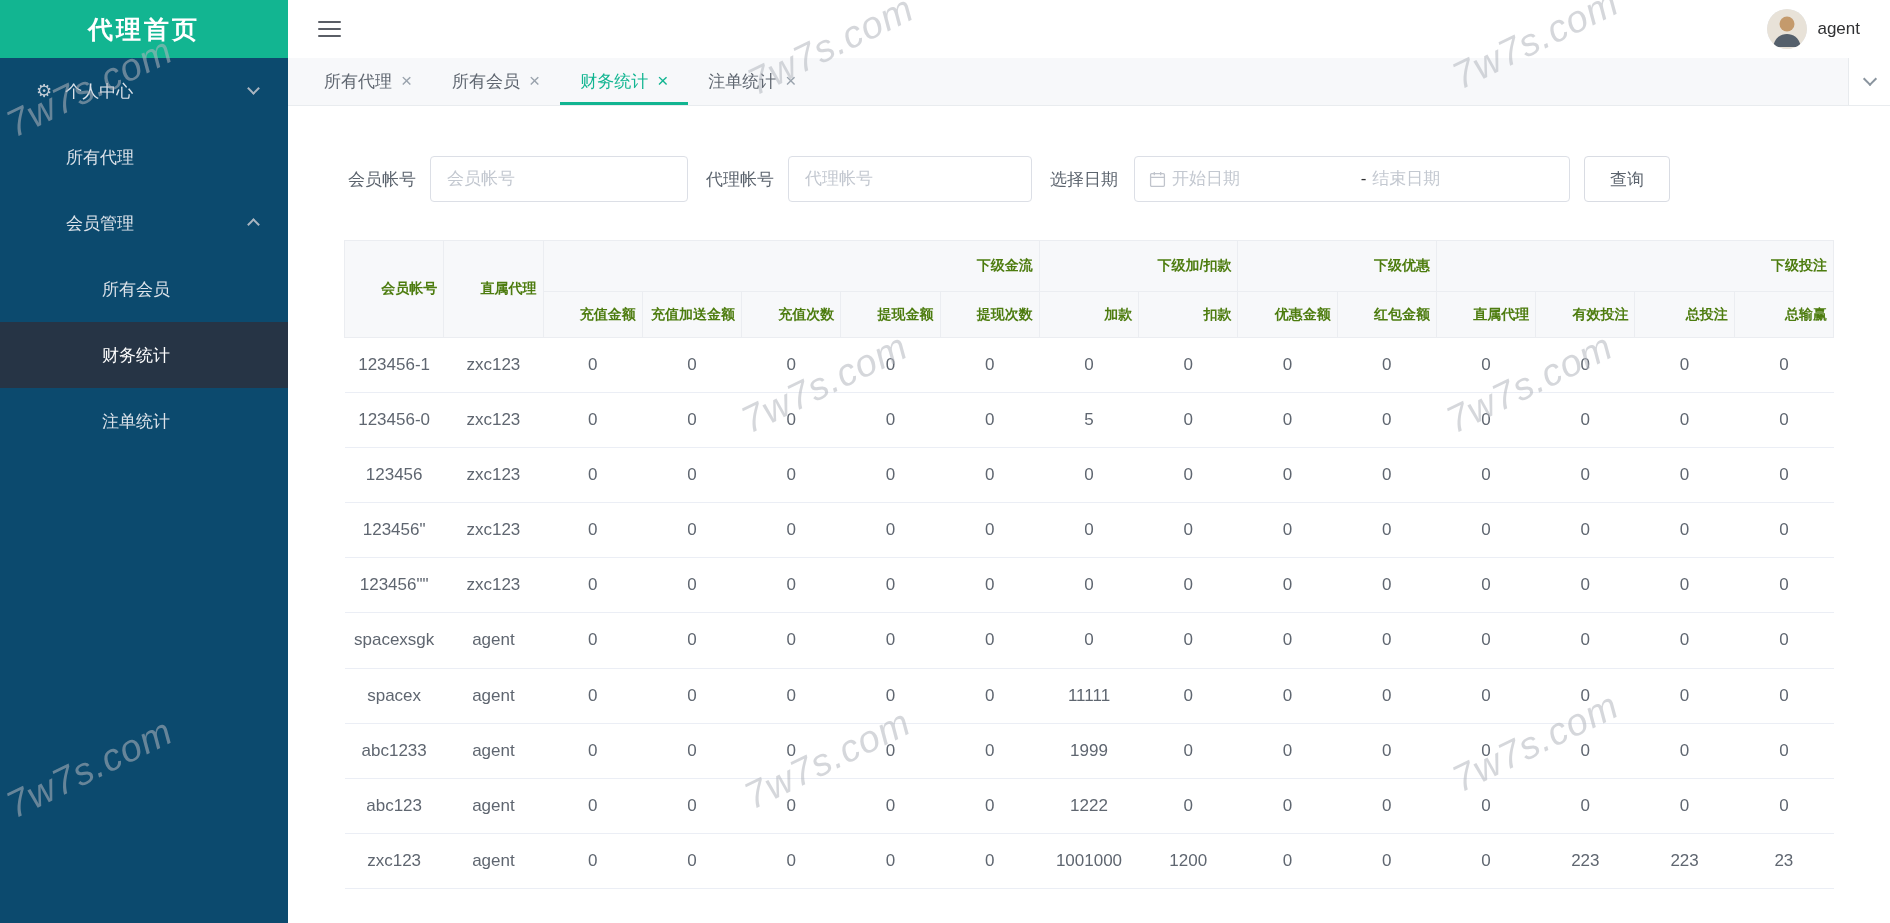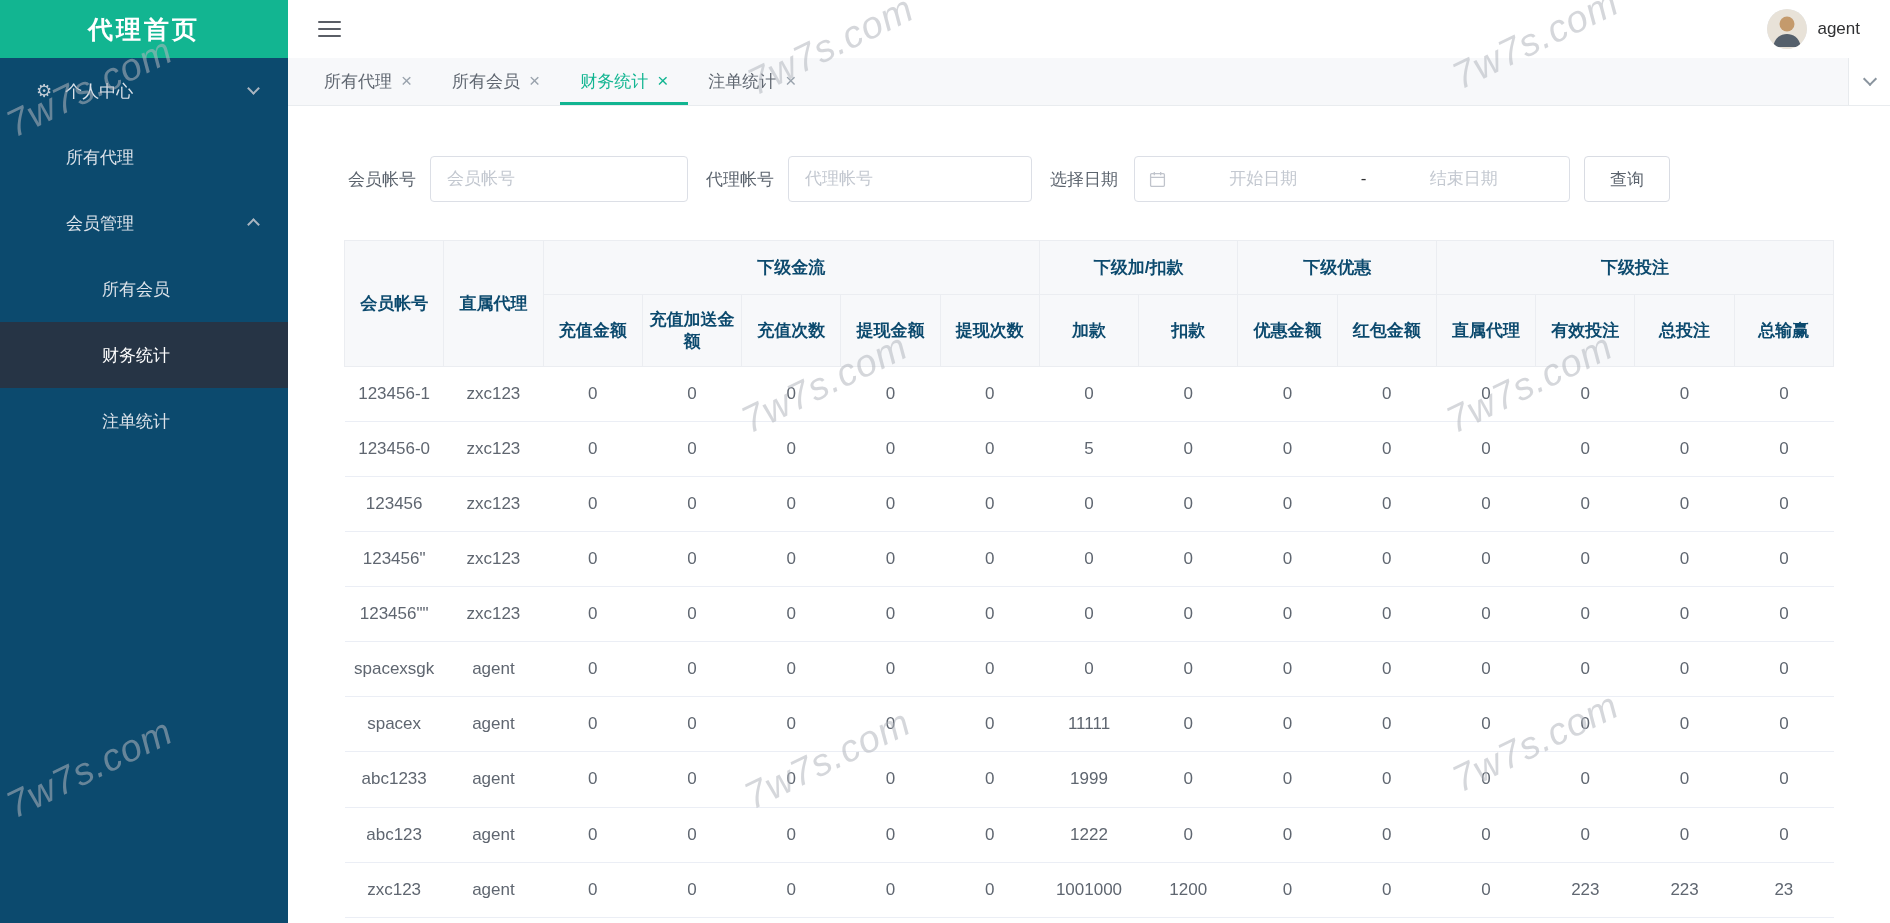--- a/index.html
+++ b/index.html
@@ -42,28 +42,28 @@
 
   
   .content{flex:1;background:#fff;padding:0 56px;overflow:hidden}
   .filter-bar{display:flex;align-items:center;margin-top:50px;gap:14px}
   .f-label{font-size:17px;color:#5c646e;white-space:nowrap;margin-left:4px}
   .f-input{height:46px;border:1px solid #dcdfe6;border-radius:4px;padding:0 16px;font-size:17px;color:#303133;width:258px;outline:none;font-family:inherit;background:#fff}
   .f-input.agent{width:244px}
   input::placeholder{color:#c3c8d0;opacity:1}
   .date-range{height:46px;border:1px solid #dcdfe6;border-radius:4px;display:flex;align-items:center;width:436px;padding:0 14px;gap:6px;background:#fff;margin-left:2px}
   .cal-icon{flex:none;display:flex}
-  .date-input{border:none;outline:none;flex:1;text-align:center;font-size:17px;color:#4d7c0f;min-width:0;background:transparent;font-family:inherit}
+  .date-input{border:none;outline:none;flex:1;text-align:left;font-size:17px;color:#4d7c0f;min-width:0;background:transparent;font-family:inherit}
   .date-sep{color:#303133;font-size:17px}
   .search-btn{height:46px;padding:0 25px;border:1px solid #d9dce3;border-radius:4px;background:#fff;font-size:17px;color:#5c646e;cursor:pointer;font-family:inherit}
 
   
   .table-wrap{margin-top:38px}
   table{width:100%;border-collapse:collapse;table-layout:fixed}
-  thead th{background:#f7f8fa;border:1px solid #ebedf1;font-size:17px;color:#0c4a6e;font-weight:bold;padding:14px 6px;text-align:center;line-height:1.25}
+  thead th{background:#f7f8fa;border:1px solid #ebedf1;font-size:14px;color:#4d7c0f;font-weight:bold;padding:14px 6px;text-align:right;line-height:1.25}
   thead tr.group-row th{padding:16px 6px}
   tbody td{border-bottom:1px solid #ebeef5;font-size:17px;color:#5f6670;text-align:center;padding:16px 6px;word-break:break-all;line-height:1.3}
 
   
   #watermark-layer{position:absolute;inset:0;z-index:50;pointer-events:none}
   .wm{position:absolute;font-size:38px;font-style:italic;letter-spacing:1px;color:rgba(178,183,190,0.55);transform:rotate(-26deg);white-space:nowrap}
 </style>
 </head>
 <body>
 

